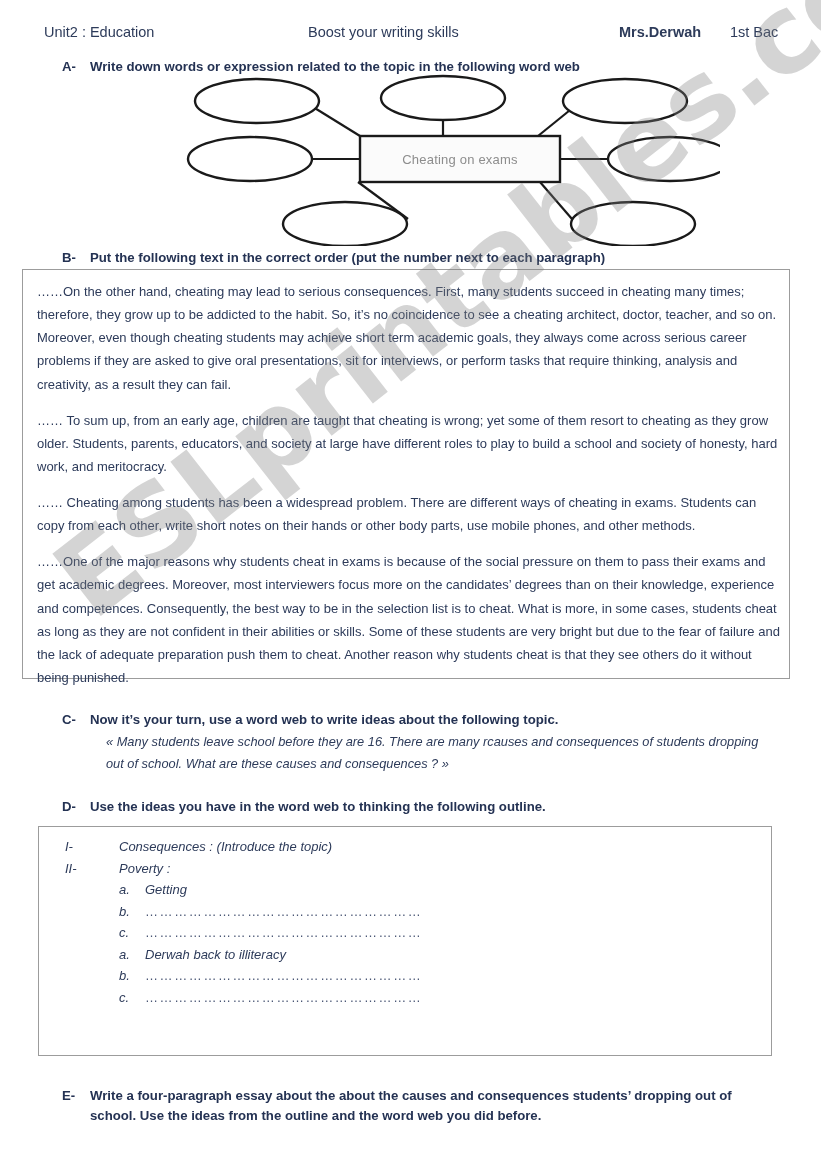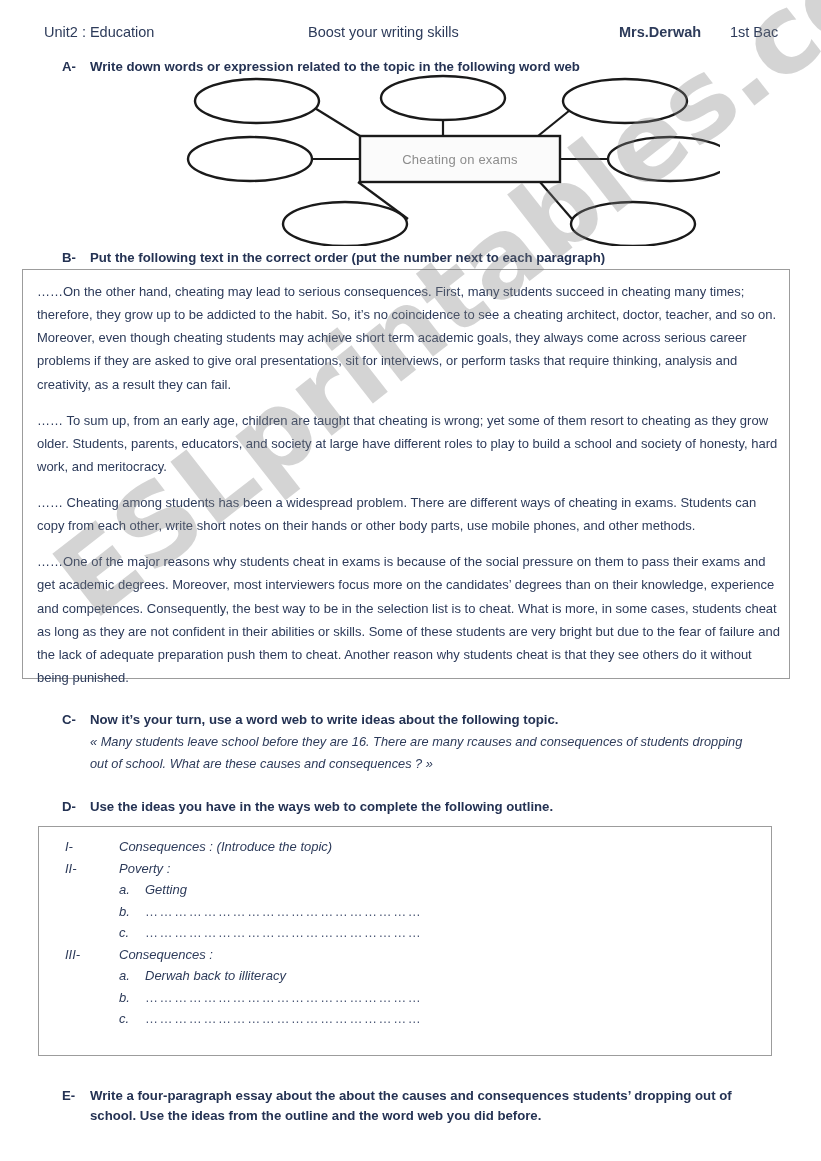--- a/index.html
+++ b/index.html
@@ -89,20 +89,21 @@
   #task-d { left: 62px;  top: 793px; width: 720px; }
   #task-e { left: 62px;  top: 1082px; width: 700px; }
 
   .task-sub {
     position: absolute;
     font-size: 12.8px;
     font-style: italic;
     font-weight: normal;
     color: #2d3b5a;
     line-height: 1.72;
+    margin-left: 16px;
   }
   #task-c-sub { left: 90px; top: 727px; width: 672px; }
 
   
   #word-web {
     position: absolute;
     left: 160px;
     top: 70px;
     width: 560px;
     height: 172px;
@@ -243,21 +244,21 @@
   </div>
 
   <div class="task" id="task-c">
     <span class="letter">C-</span>
     <span class="txt">Now it’s your turn, use a word web to write ideas about the following topic.</span>
   </div>
   <div class="task-sub" id="task-c-sub">« Many students leave school before they are 16. There are many rcauses and consequences of students dropping out of school. What are these causes and consequences ? »</div>
 
   <div class="task" id="task-d">
     <span class="letter">D-</span>
-    <span class="txt">Use the ideas you have in the ways web to complete the following outline.</span>
+    <span class="txt">Use the ideas you have in the word web to thinking the following outline.</span>
   </div>
 
   <div id="outline-box">
     <div class="ol-row">
       <span class="ol-num">I-</span>
       <span class="ol-text">Consequences : (Introduce the topic)</span>
     </div>
     <div class="ol-row">
       <span class="ol-num">II-</span>
       <span class="ol-text">Poverty :</span>
@@ -267,24 +268,20 @@
       <span class="ol-text">Getting</span>
     </div>
     <div class="ol-row sub">
       <span class="ol-num">b.</span>
       <span class="ol-text dots">…………………………………………………</span>
     </div>
     <div class="ol-row sub">
       <span class="ol-num">c.</span>
       <span class="ol-text dots">…………………………………………………</span>
     </div>
-    <div class="ol-row">
-      <span class="ol-num">III-</span>
-      <span class="ol-text">Consequences :</span>
-    </div>
     <div class="ol-row sub">
       <span class="ol-num">a.</span>
       <span class="ol-text">Derwah back to illiteracy</span>
     </div>
     <div class="ol-row sub">
       <span class="ol-num">b.</span>
       <span class="ol-text dots">…………………………………………………</span>
     </div>
     <div class="ol-row sub">
       <span class="ol-num">c.</span>

